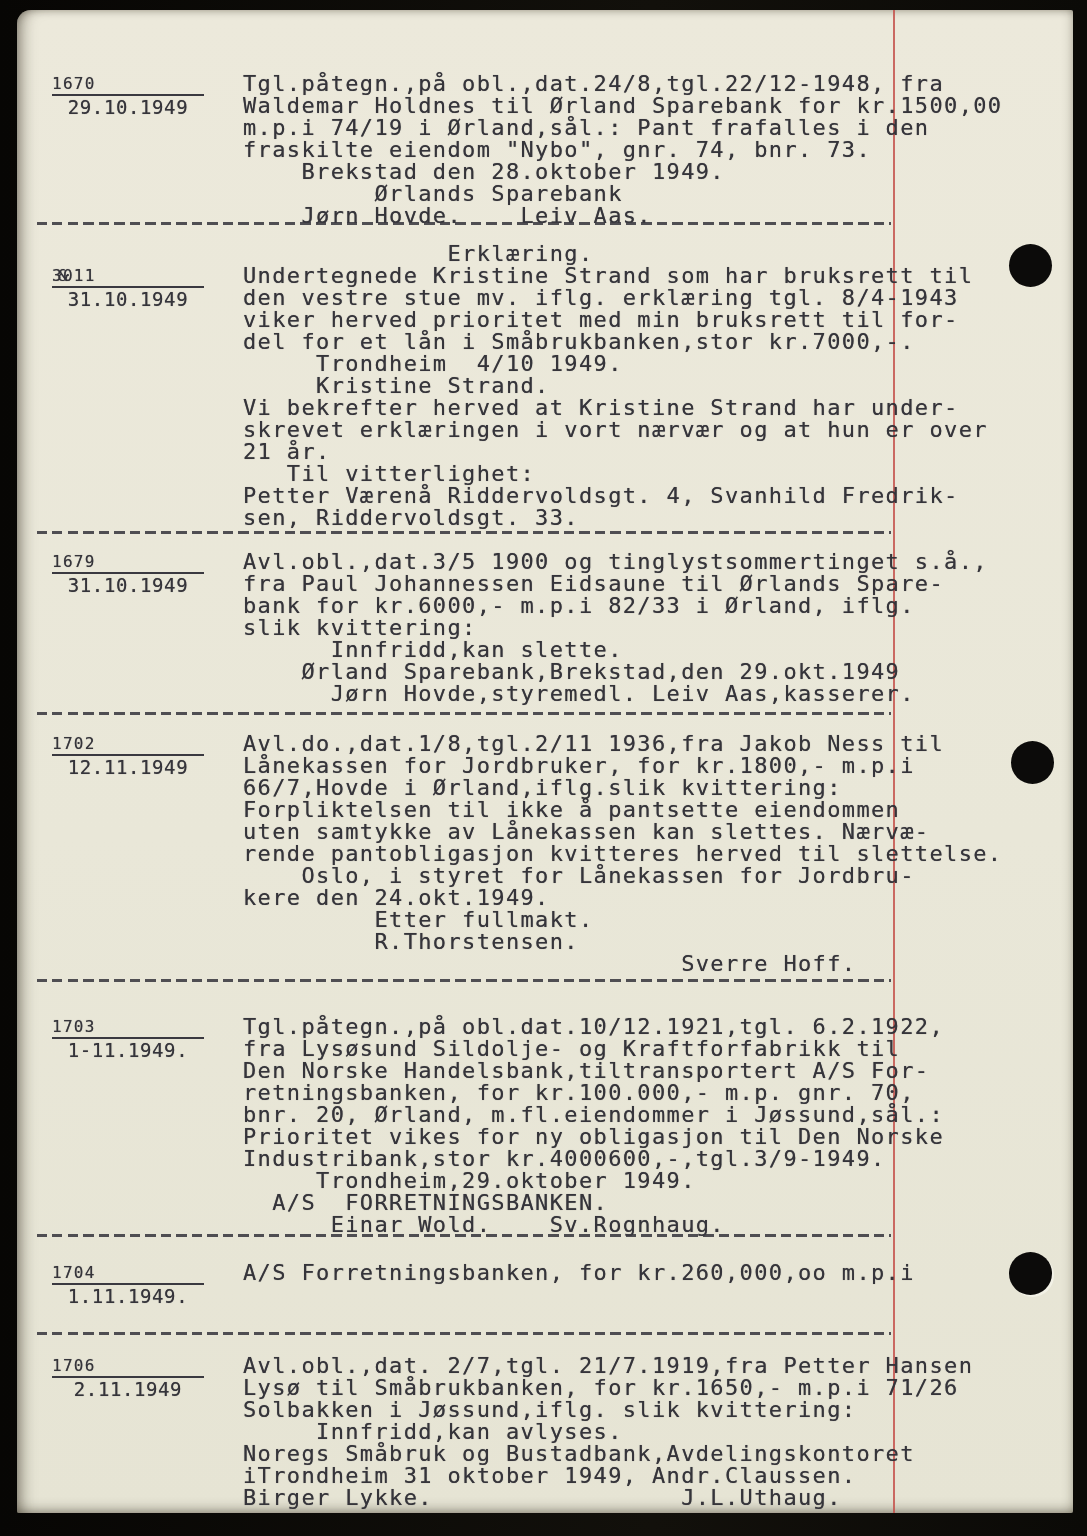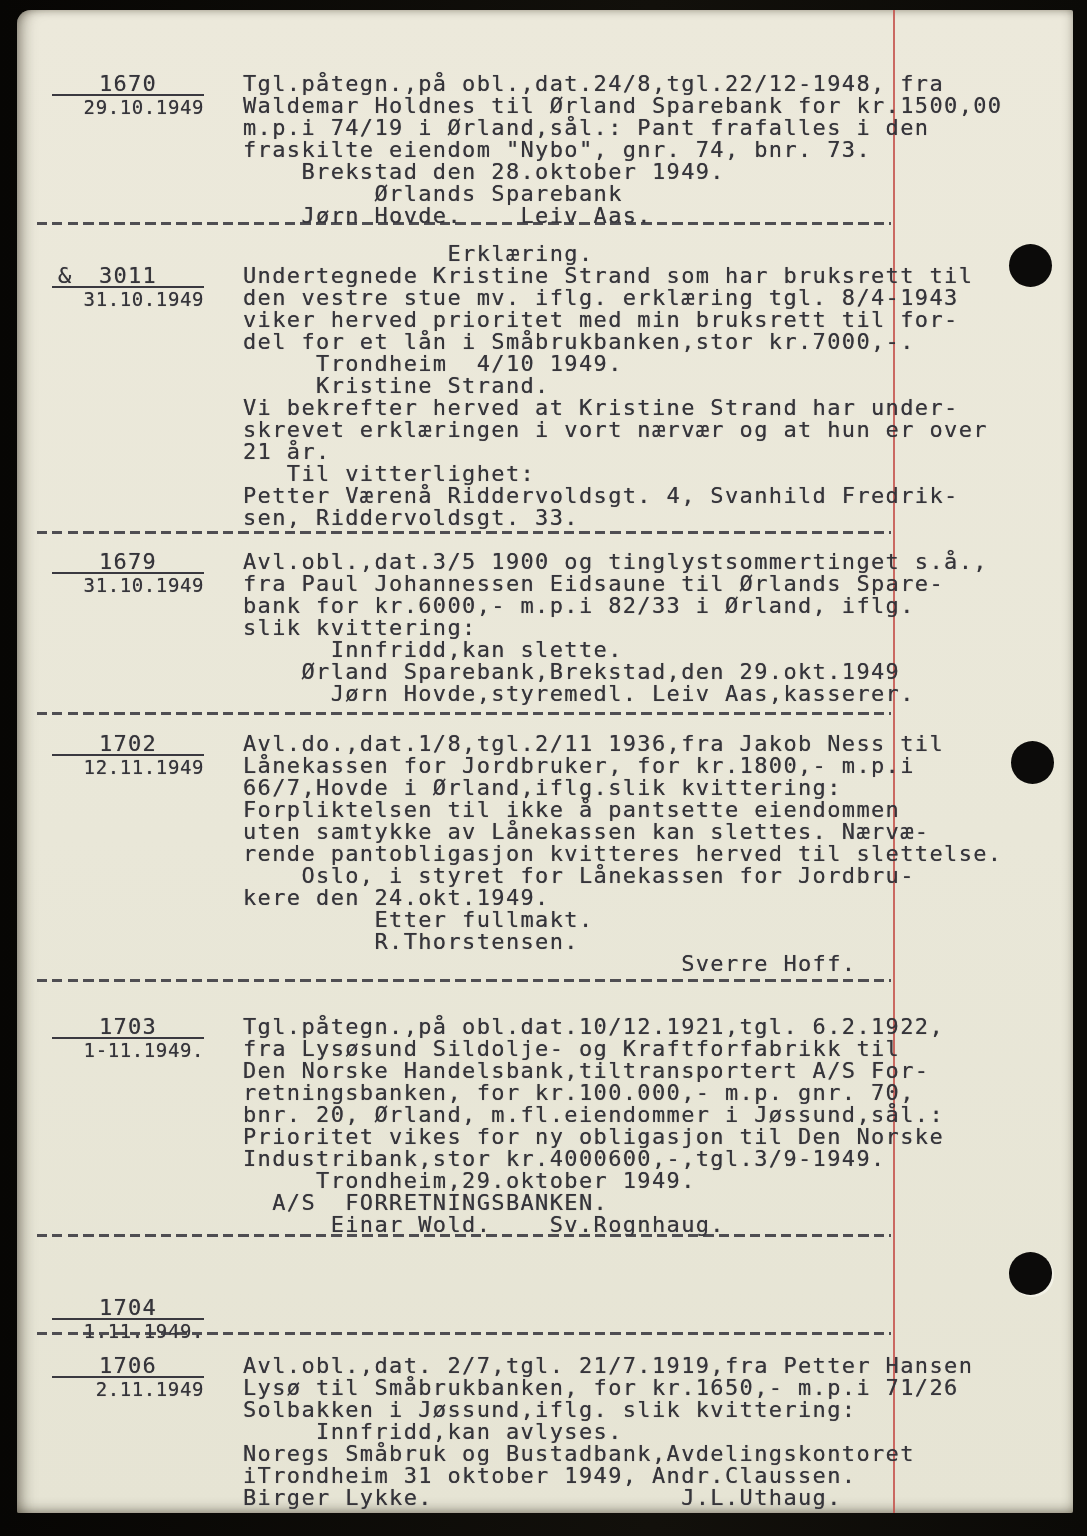--- a/index.html
+++ b/index.html
@@ -17,25 +17,25 @@
                inset 0 -10px 14px -9px rgba(35,28,14,.45),
                inset 0 6px 10px -7px rgba(35,28,14,.35);
   }
   #red-margin-line{
     position:absolute;left:876px;top:0;width:2px;height:100%;
     background:#c4524c;opacity:.85;z-index:1;
   }
   .entry{position:absolute;left:0;width:100%;z-index:2;}
   .entry-label{position:absolute;left:35px;width:152px;color:#35343a;}
   .entry-num-row{
-    position:relative;height:21px;line-height:21px;text-align:center;
-    font-size:22px;letter-spacing:1.3px;border-bottom:2.5px solid #3a3940;
+    position:relative;height:21px;line-height:21px;text-align:left;
+    font-size:16px;letter-spacing:1.3px;border-bottom:2.5px solid #3a3940;
   }
   .entry-prefix{position:absolute;left:6px;top:0;}
-  .entry-date{height:22px;line-height:22px;text-align:right;font-size:19px;letter-spacing:0.6px;}
+  .entry-date{height:22px;line-height:22px;text-align:center;font-size:19px;letter-spacing:0.6px;}
   .entry-text{
     position:absolute;left:226px;top:0;white-space:pre;color:#35343a;
     font-size:22px;line-height:22px;letter-spacing:1.36px;
     text-shadow:0 0 0.7px rgba(45,44,52,.65);
   }
   .entry-label{text-shadow:0 0 0.7px rgba(45,44,52,.65);}
   .line{height:22px;}
   .separator{
     position:absolute;left:20px;width:854px;height:3px;z-index:2;
     background:repeating-linear-gradient(90deg,#3a3940 0 10px,transparent 10px 15.5px);
@@ -103,28 +103,28 @@
       <div class="entry-num-row">
         <span class="entry-prefix"></span>
         <span class="entry-num">1703</span>
       </div>
       <div class="entry-date">1-11.1949.</div>
     </div>
     <div class="entry-text"><div class="line">Tgl.påtegn.,på obl.dat.10/12.1921,tgl. 6.2.1922,</div><div class="line">fra Lysøsund Sildolje- og Kraftforfabrikk til</div><div class="line">Den Norske Handelsbank,tiltransportert A/S For-</div><div class="line">retningsbanken, for kr.100.000,- m.p. gnr. 70,</div><div class="line">bnr. 20, Ørland, m.fl.eiendommer i Jøssund,sål.:</div><div class="line">Prioritet vikes for ny obligasjon til Den Norske</div><div class="line">Industribank,stor kr.4000600,-,tgl.3/9-1949.</div><div class="line">     Trondheim,29.oktober 1949.</div><div class="line">  A/S  FORRETNINGSBANKEN.</div><div class="line">      Einar Wold.    Sv.Rognhaug.</div></div>
   </div>
 
   <div class="entry" style="top: 1252px;">
-    <div class="entry-label" style="top: 0px; margin-top: 35px;">
+    <div class="entry-label" style="top: 0px;">
       <div class="entry-num-row">
         <span class="entry-prefix"></span>
         <span class="entry-num">1704</span>
       </div>
       <div class="entry-date">1.11.1949.</div>
     </div>
-    <div class="entry-text"></div>
+    <div class="entry-text"><div class="line">A/S Forretningsbanken, for kr.260,000,oo m.p.i</div></div>
   </div>
 
   <div class="entry" style="top: 1345px;">
     <div class="entry-label" style="top: 0px;">
       <div class="entry-num-row">
         <span class="entry-prefix"></span>
         <span class="entry-num">1706</span>
       </div>
       <div class="entry-date">2.11.1949</div>
     </div>

